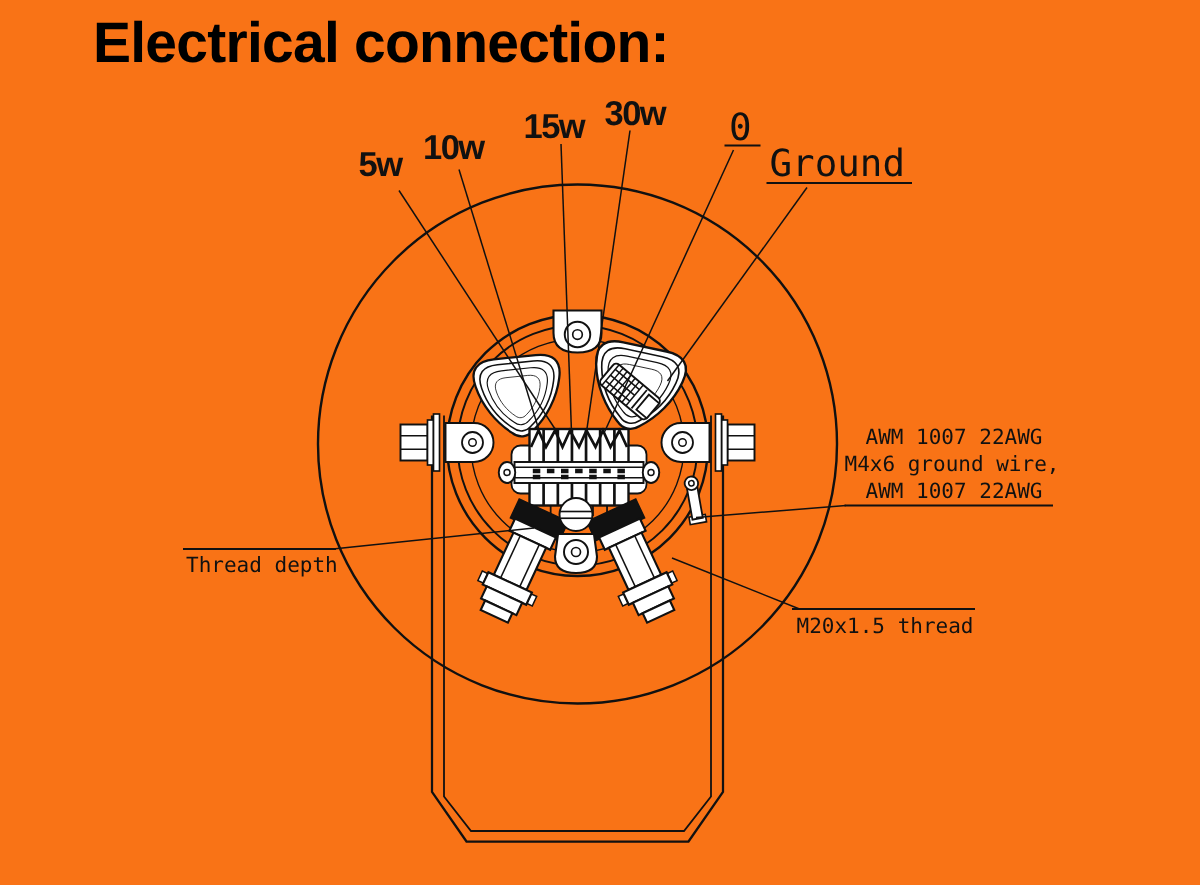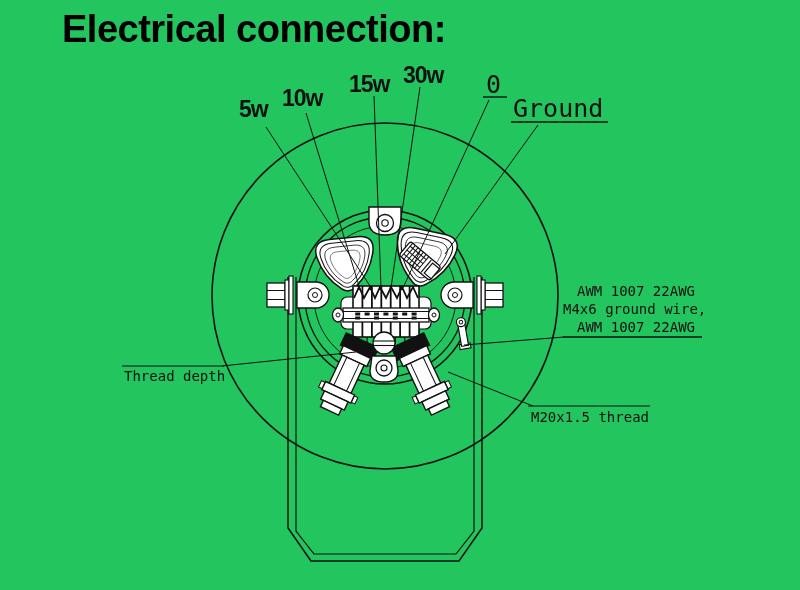--- a/index.html
+++ b/index.html
@@ -1,16 +1,16 @@
 <!DOCTYPE html>
 <html><head>
 <meta charset="utf-8">
 <style>
   html,body{margin:0;padding:0;background:#fff;}
-  .page{position:relative;width:800px;height:590px;background:#22c55e;overflow:hidden;
+  .page{position:relative;width:800px;height:590px;background:#f97316;overflow:hidden;
         font-family:"Liberation Sans",sans-serif;}
   .title{position:absolute;left:62px;top:8px;font-size:38px;font-weight:700;
          color:#000;letter-spacing:-0.5px;}
   svg{position:absolute;left:0;top:0;}
   svg *{vector-effect:none;}
   .wlabel{font-family:"Liberation Sans",sans-serif;font-weight:700;font-size:23px;
           letter-spacing:-1px;fill:#111;}
   .cad-lg{font-family:"DejaVu Sans Mono",monospace;font-size:25px;fill:#111;}
   .cad-sm{font-family:"DejaVu Sans Mono",monospace;font-size:14px;fill:#111;}
   .ln{stroke:#111;fill:none;}

